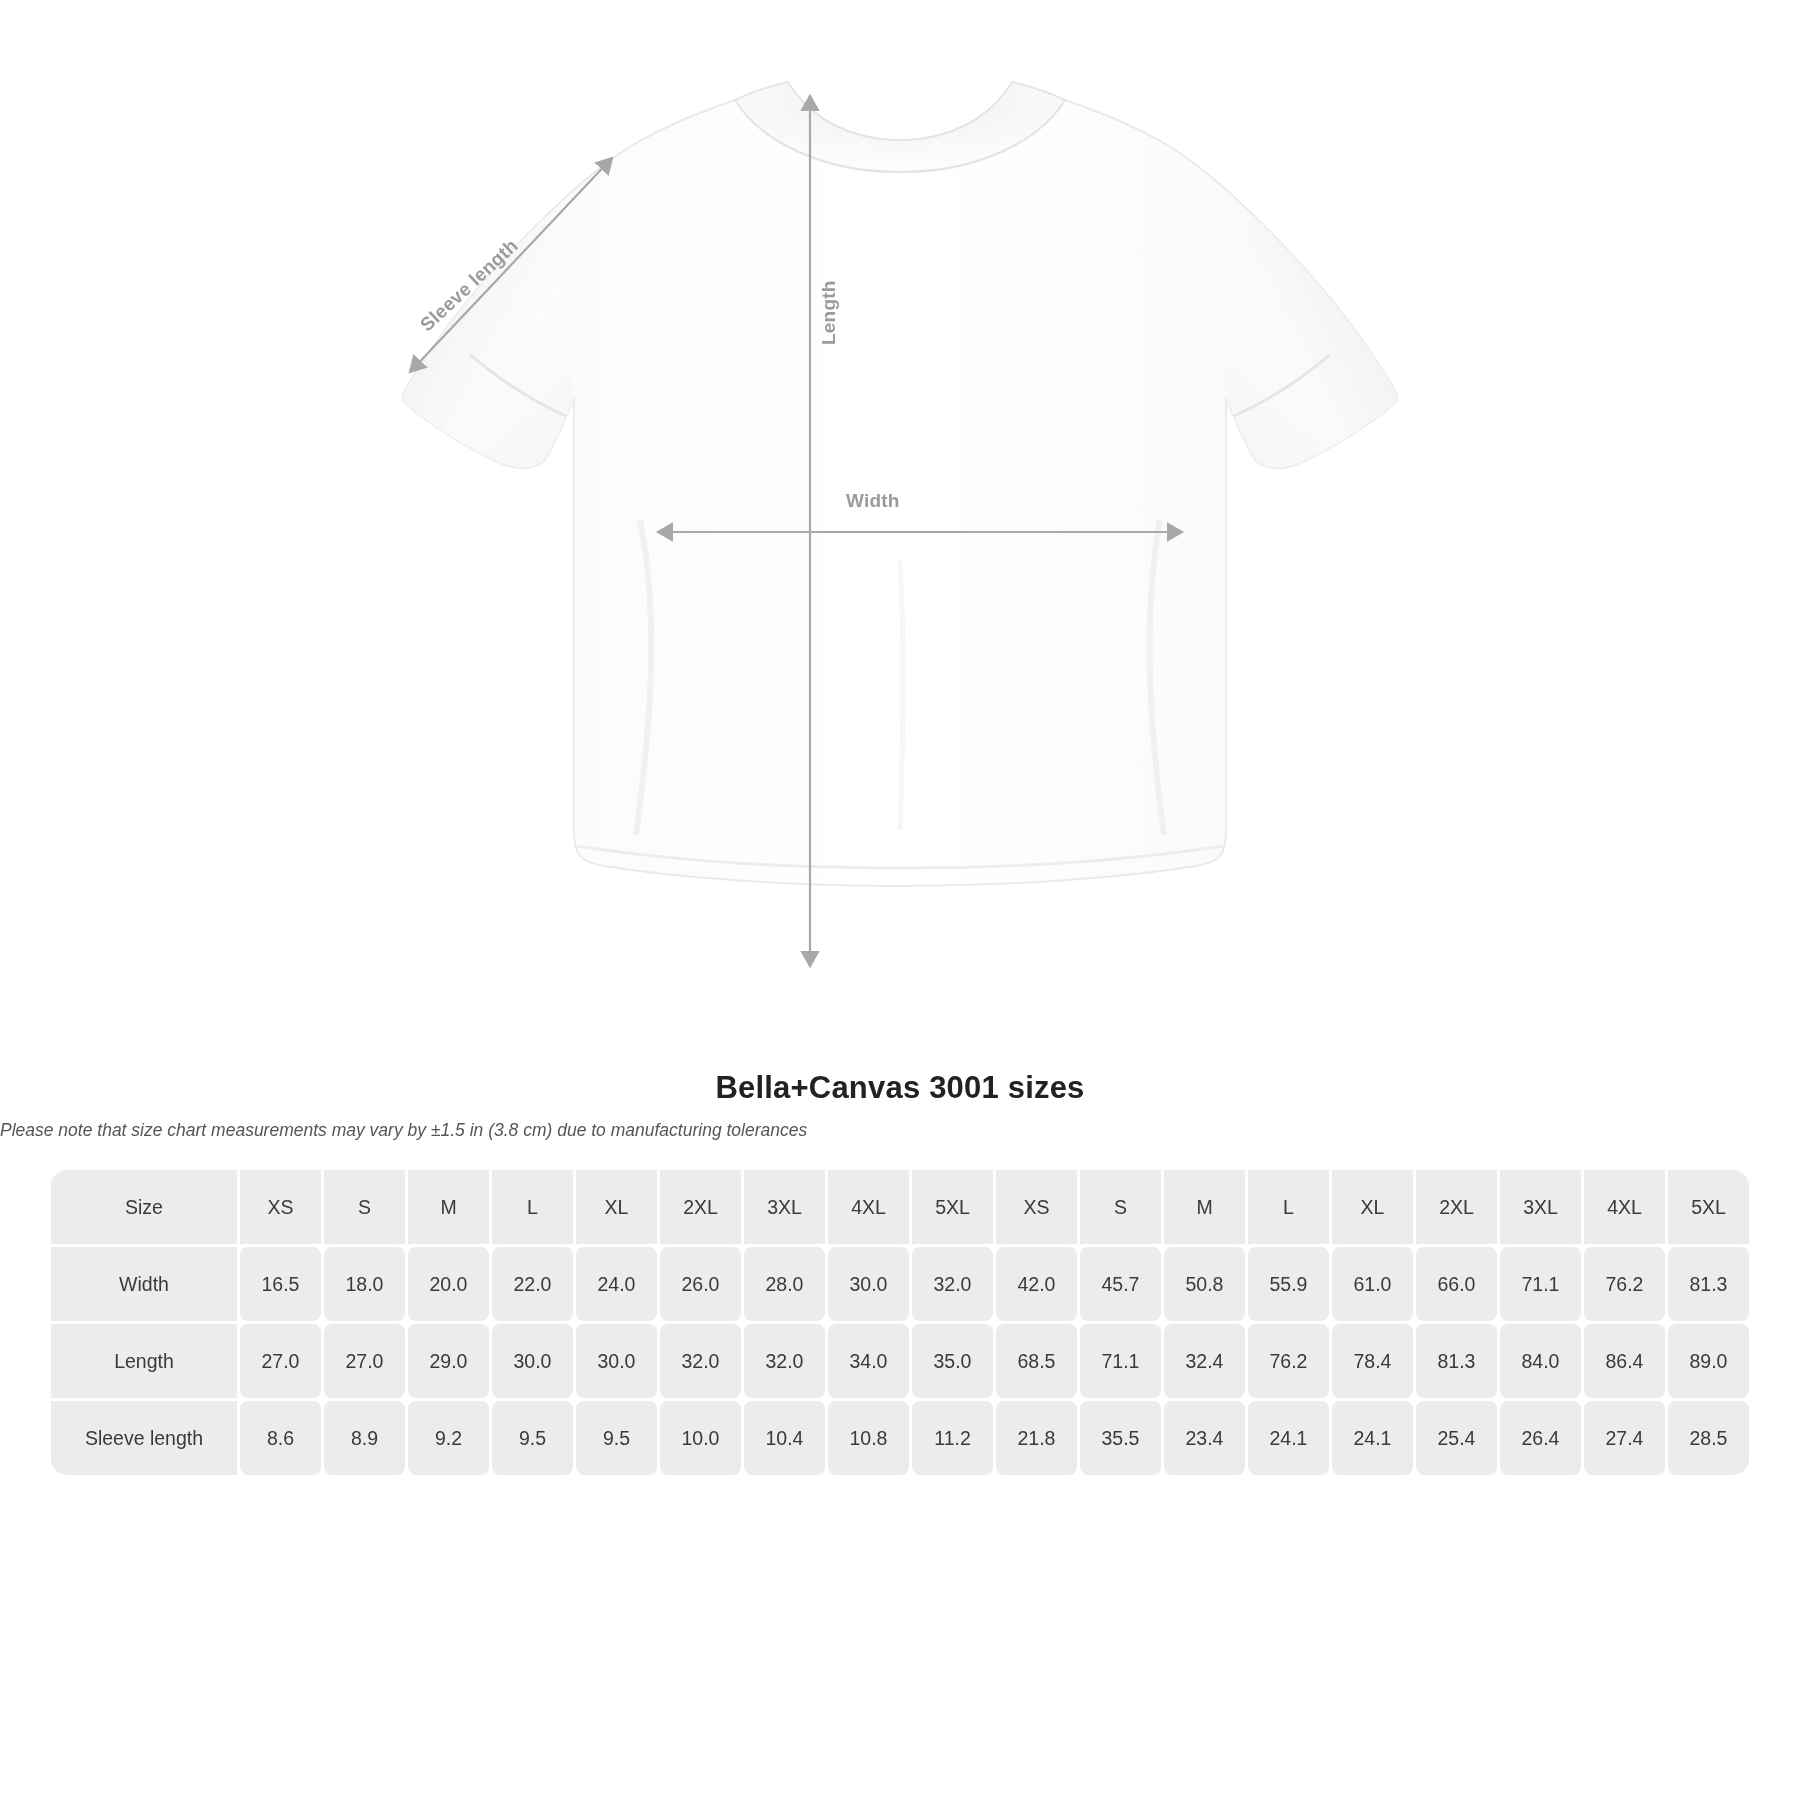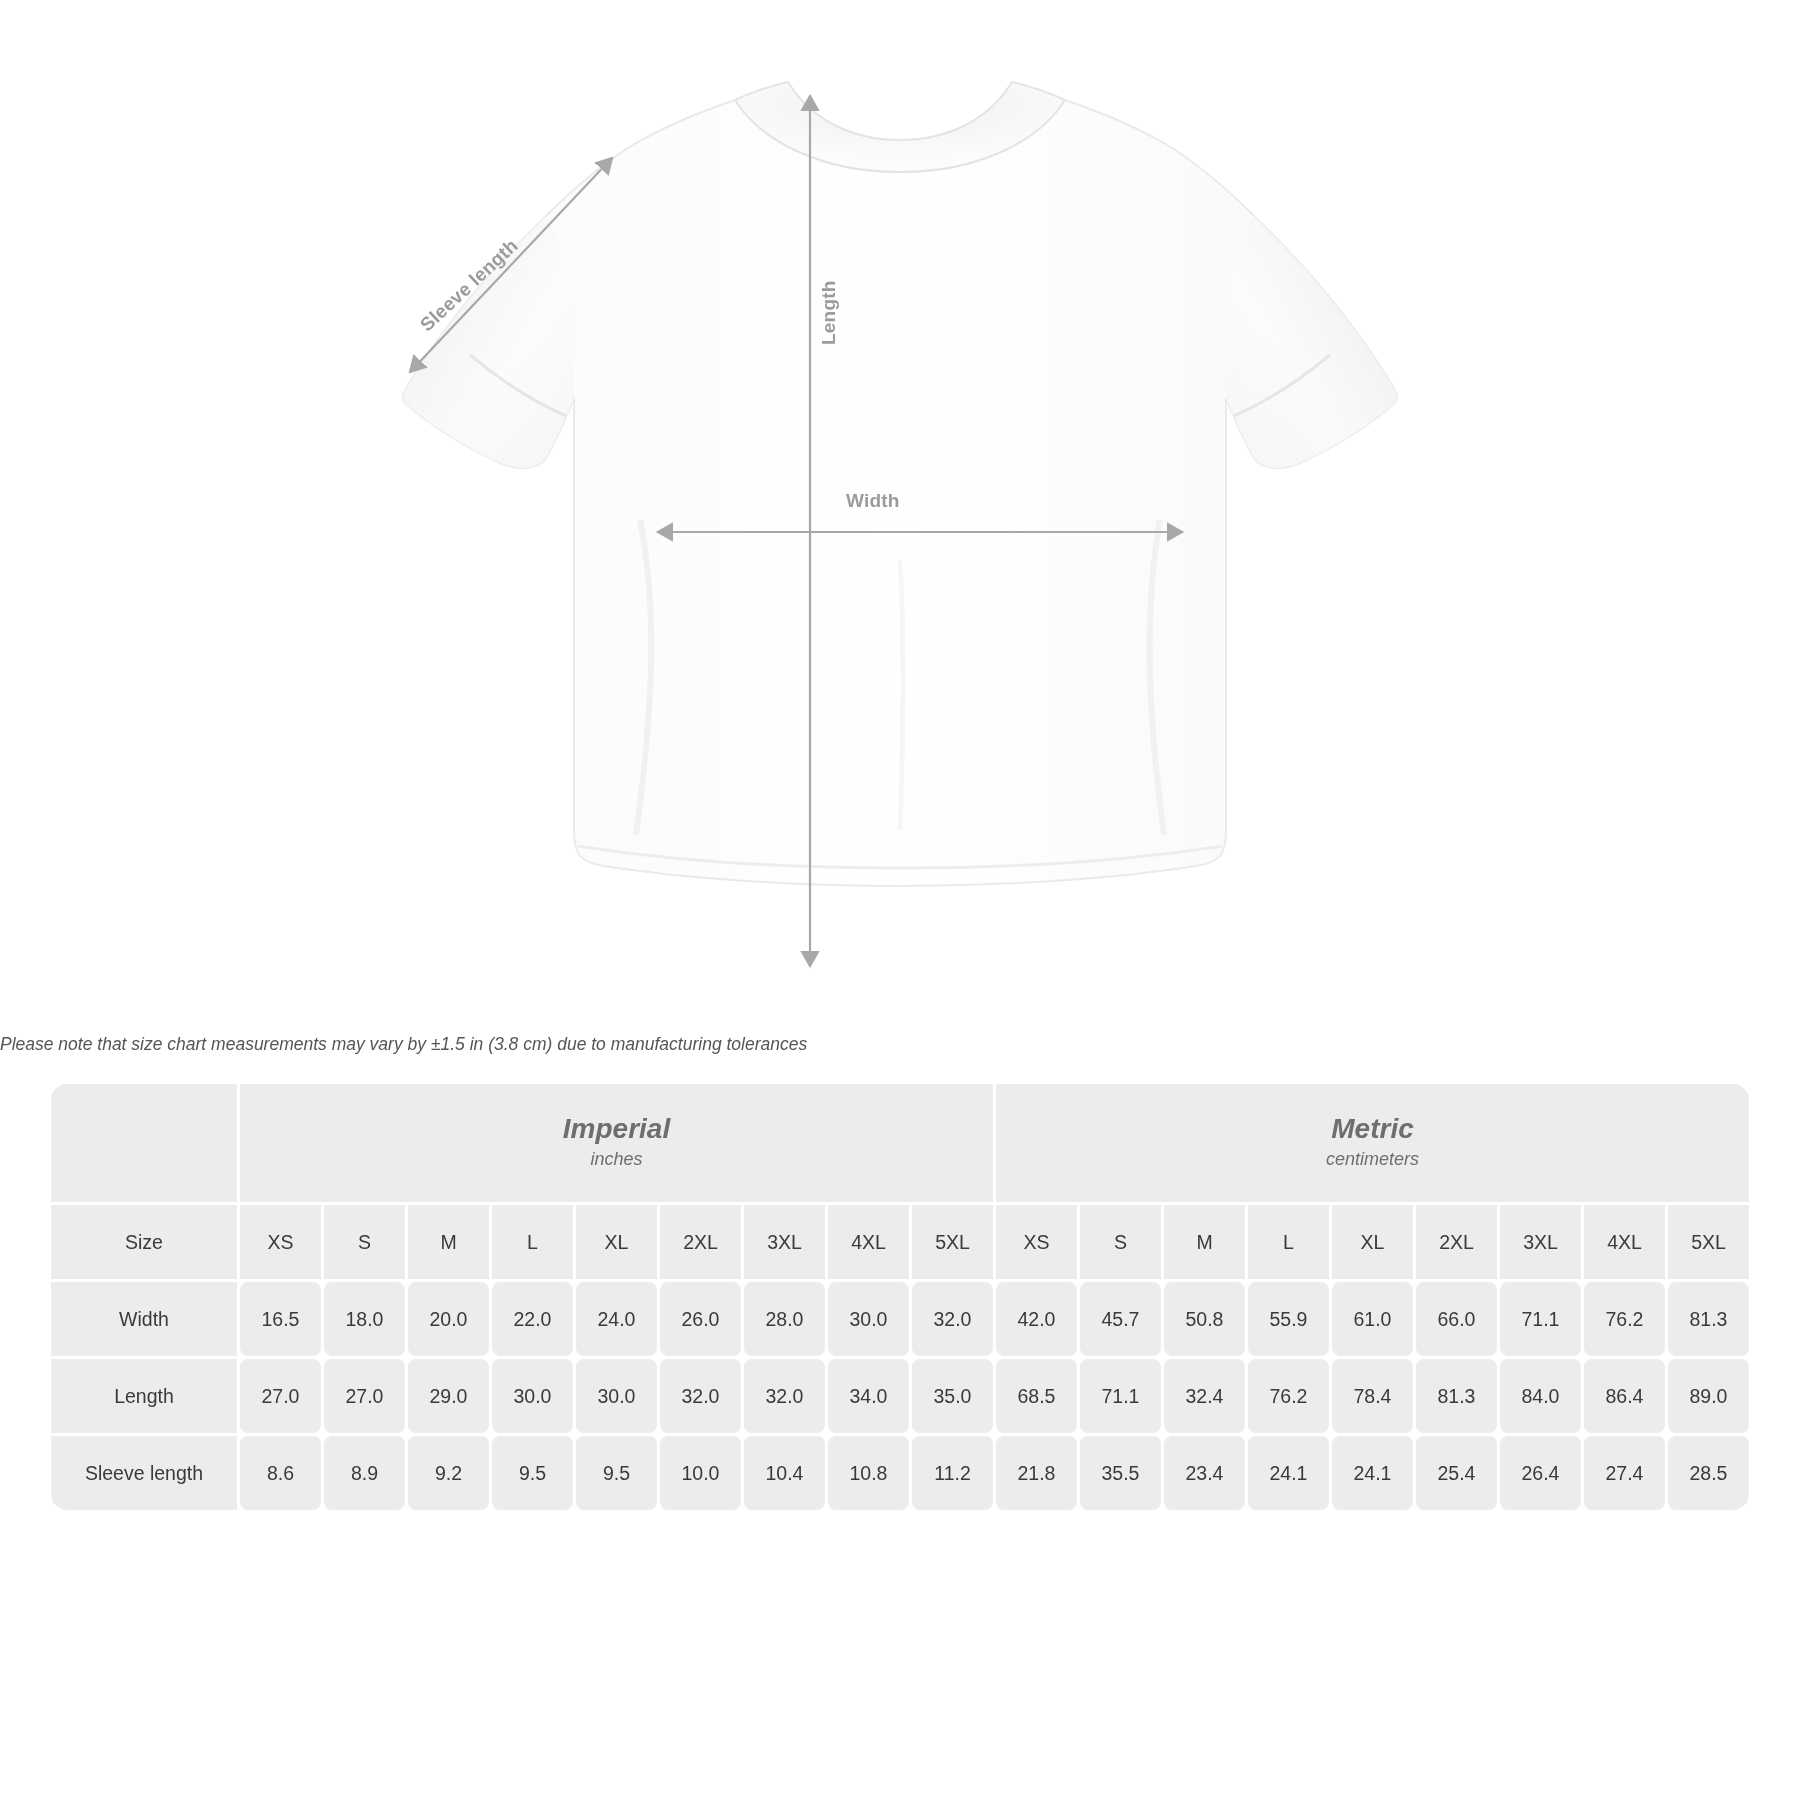--- a/index.html
+++ b/index.html
@@ -231,41 +231,31 @@
           <line x1="410" y1="372" x2="612" y2="158" stroke="#a8a8a8" stroke-width="2.2" marker-start="url(#arrTail)" marker-end="url(#arrHead)"></line>
         </g>
       </svg>
 
       <div class="dim-label label-width">Width</div>
       <div class="dim-label label-length">Length</div>
       <div class="dim-label label-sleeve">Sleeve length</div>
     </div>
   </div>
 
+  <h1 class="chart-title">Bella+Canvas 3001 sizes</h1>
   <p class="chart-note">Please note that size chart measurements may vary by ±1.5 in (3.8 cm) due to manufacturing tolerances</p>
 
   <div class="table-area">
     <table class="size-table">
       <colgroup>
         <col style="width:186px">
         <col span="18">
       </colgroup>
       <tbody>
 
-        <tr>
-          <td class="corner-cell unit-cell"></td>
-          <td class="unit-cell" colspan="9">
-            <div class="unit-name">Imperial</div>
-            <div class="unit-sub">inches</div>
-          </td>
-          <td class="unit-cell" colspan="9">
-            <div class="unit-name">Metric</div>
-            <div class="unit-sub">centimeters</div>
-          </td>
-        </tr>
 
         <tr>
           <td class="head-label">Size</td>
           <td class="head-label">XS</td>
           <td class="head-label">S</td>
           <td class="head-label">M</td>
           <td class="head-label">L</td>
           <td class="head-label">XL</td>
           <td class="head-label">2XL</td>
           <td class="head-label">3XL</td>

